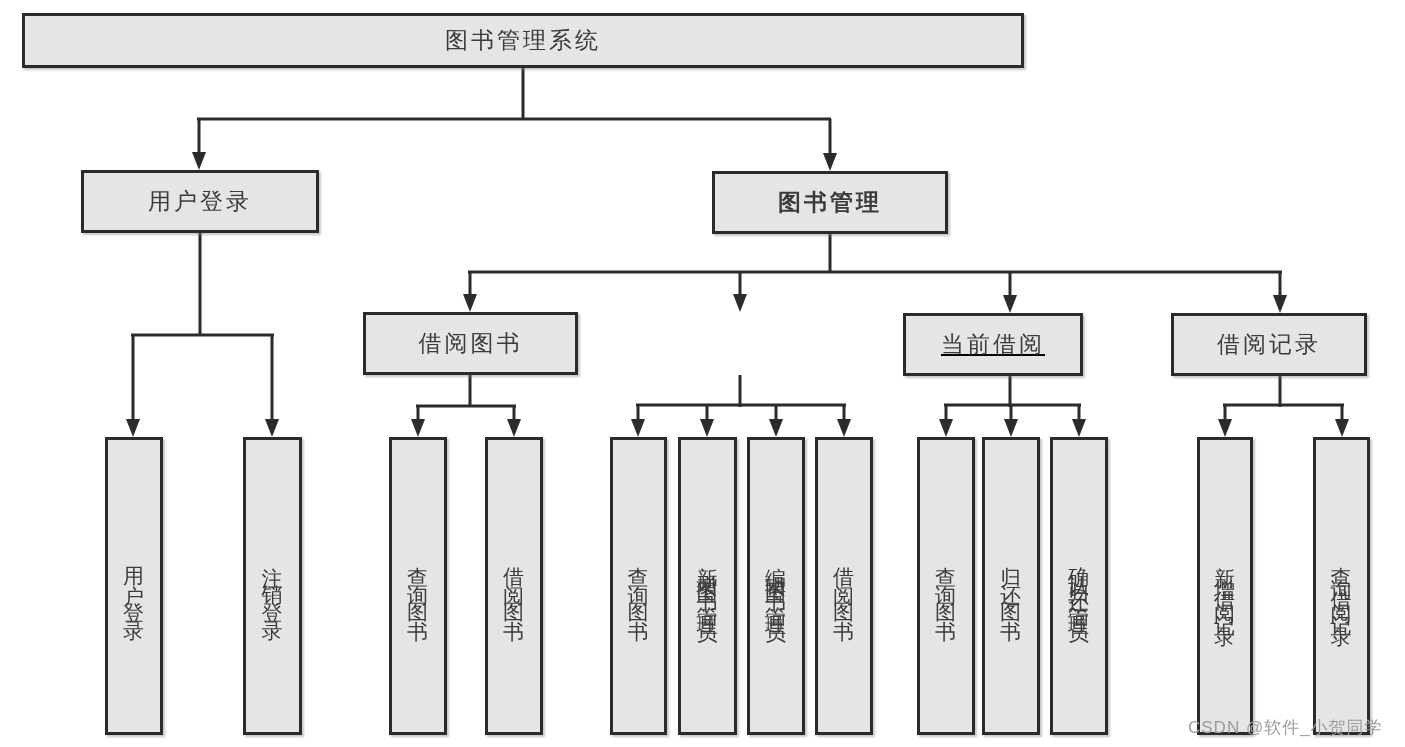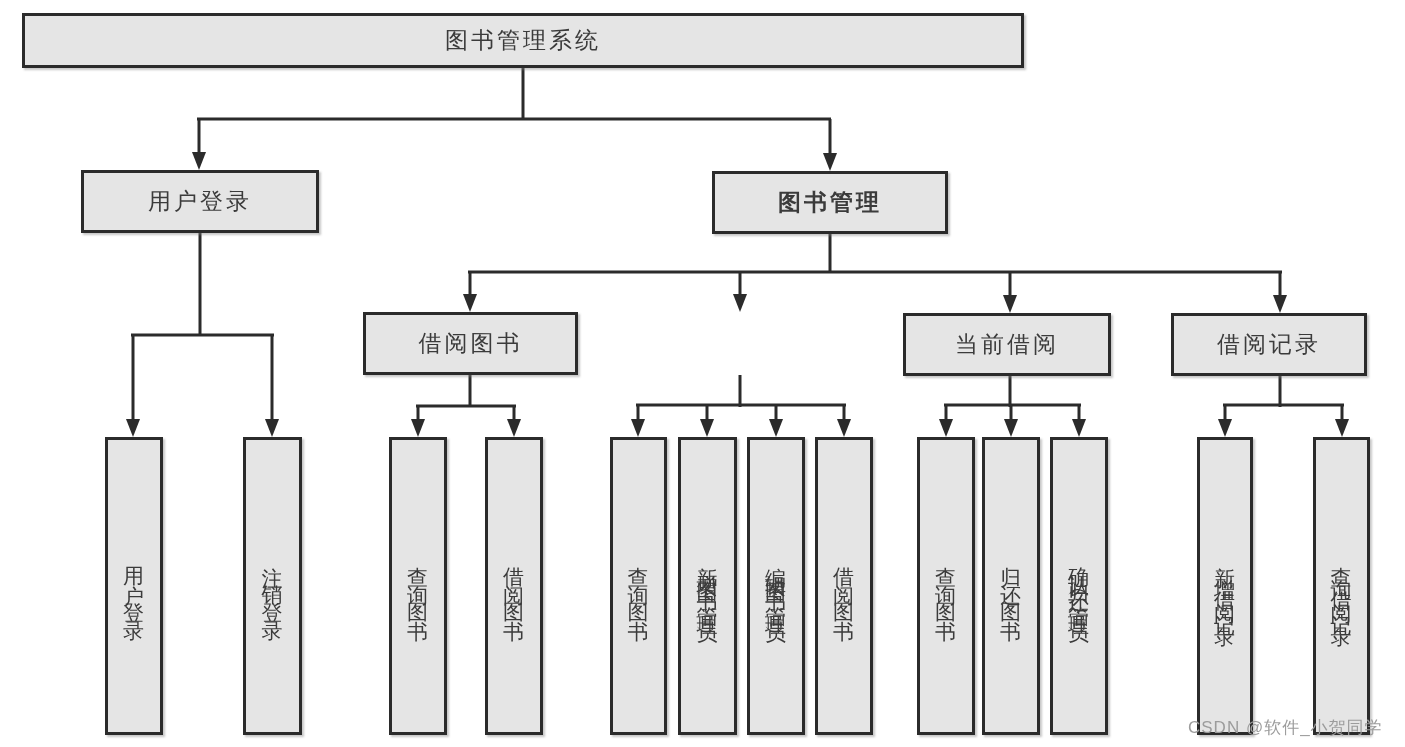--- a/index.html
+++ b/index.html
@@ -139,21 +139,21 @@
   <div class="hbox" style="left:81px; top:170px; width:238px; height:63px;">
     <span class="hlabel">用户登录</span>
   </div>
   <div class="hbox" style="left:712px; top:171px; width:236px; height:63px;font-weight:bold;">
     <span class="hlabel">图书管理</span>
   </div>
 
   <div class="hbox" style="left:363px; top:312px; width:215px; height:63px;">
     <span class="hlabel">借阅图书</span>
   </div>
-  <div class="hbox" style="left:903px; top:313px; width:208px; height:63px;">
+  <div class="hbox" style="left:903px; top:313px; width:180px; height:63px;text-decoration:underline;">
     <span class="hlabel">当前借阅</span>
   </div>
   <div class="hbox" style="left:1171px; top:313px; width:196px; height:63px;">
     <span class="hlabel">借阅记录</span>
   </div>
 
   <div class="vbox" style="left:105px; top:437px; width:58px; height:298px;">
     <span class="vlabel" style="letter-spacing: 18px;">用户登录</span>
   </div>
   <div class="vbox" style="left:243px; top:437px; width:59px; height:298px;">

